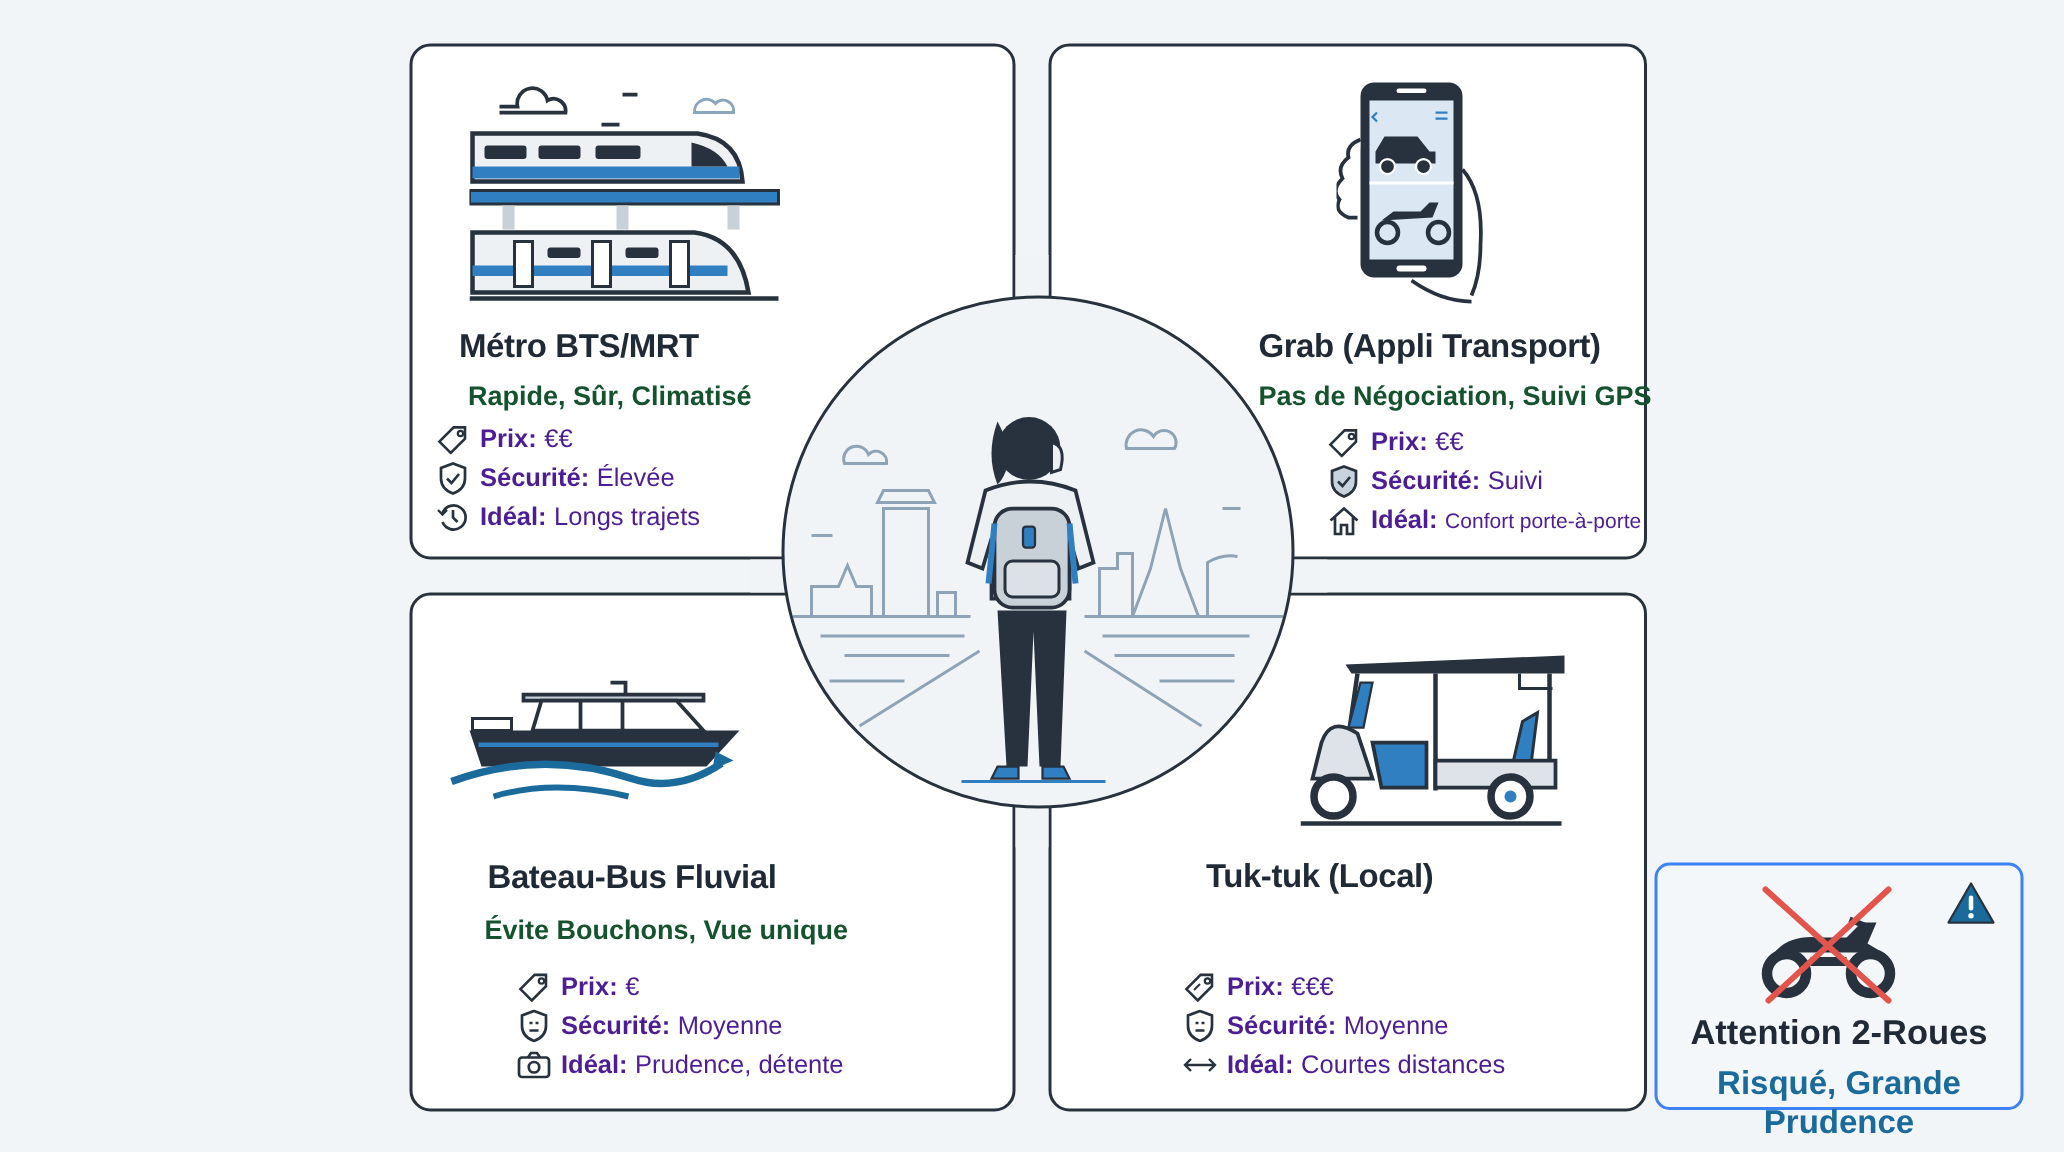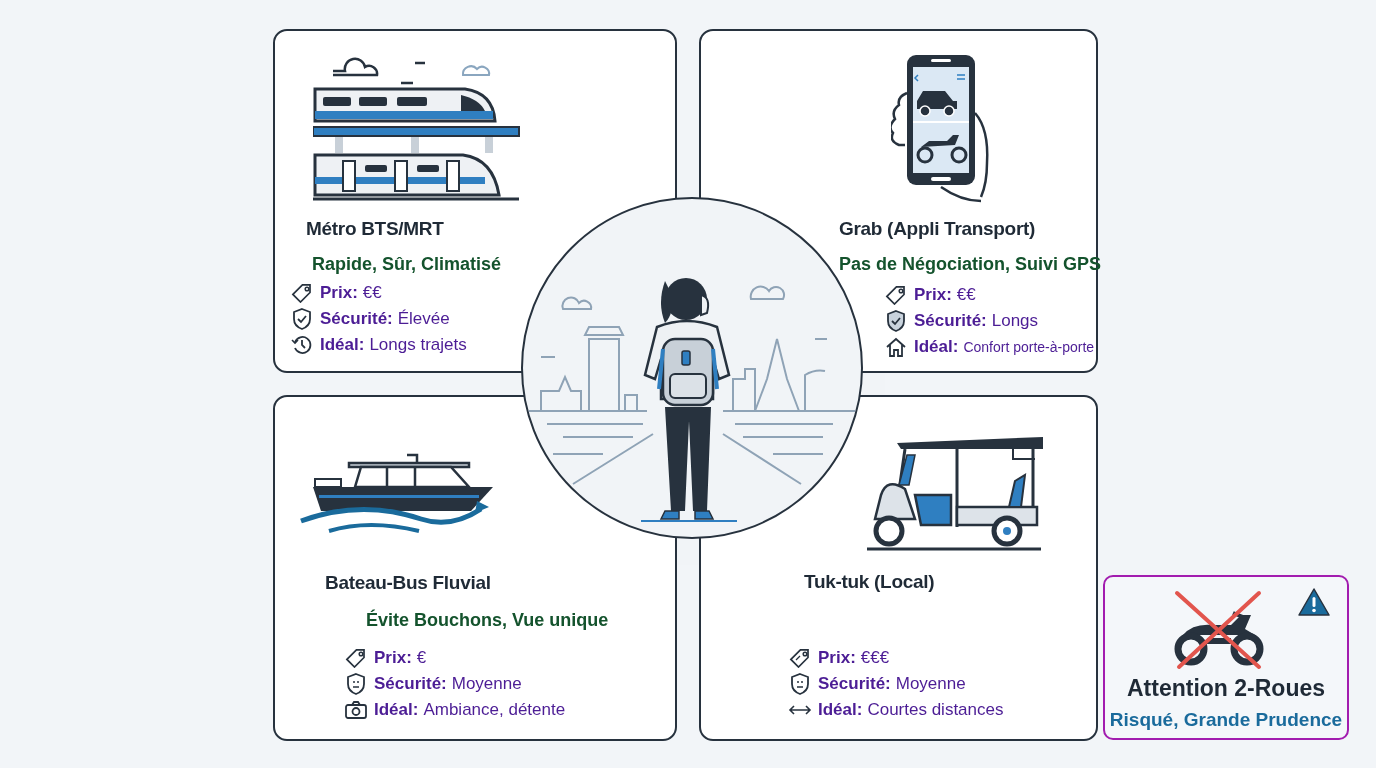--- a/index.html
+++ b/index.html
@@ -30,49 +30,49 @@
     border: 2px solid #27323e;
     box-sizing: border-box;
     overflow: hidden;
   }
   
   .gutter-v { position:absolute; left: 677px; width: 22px; background:#f1f4f7; }
   .gutter-h { position:absolute; top: 373px; height: 22px; background:#f1f4f7; }
 
   .title {
     position: absolute; font-weight: 700; color: #1f2a36;
-    font-size: 19px; letter-spacing: -0.3px; white-space: nowrap;
+    font-size: 22px; letter-spacing: -0.3px; white-space: nowrap;
   }
   .subtitle {
     position: absolute; font-weight: 700; color: #14532d;
     font-size: 18px; white-space: nowrap;
   }
   .facts { position: absolute; }
   .fact {
     display: flex; align-items: center; height: 26px;
     font-size: 17px; color: #4c1d95; white-space: nowrap;
   }
   .fact .ico { width: 24px; height: 22px; margin-right: 6px; display:inline-flex; align-items:center; justify-content:center; }
   .fact .lbl { font-weight: 700; margin-right: 5px; }
   .fact .val { font-weight: 400; }
   .fact .val.small { font-size: 14px; }
 
   .warning {
     position: absolute; left: 1103px; top: 575px;
     width: 246px; height: 165px;
-    border: 2px solid #a21caf; border-radius: 10px;
+    border: 2px solid #3b82f6; border-radius: 10px;
     background: #f4f7fa; box-sizing: border-box;
   }
   .warning .wtitle {
     position: absolute; left: 0; right: 0; top: 98px; text-align: center;
     font-weight: 700; font-size: 23px; color: #1f2a36;
   }
   .warning .wsub {
     position: absolute; left: 0; right: 0; top: 132px; text-align: center;
-    font-weight: 700; font-size: 19px; color: #1a6b9c;
+    font-weight: 700; font-size: 22px; color: #1a6b9c;
   }
   svg { display: block; }
 </style>
 </head>
 <body>
 
 <div class="panel" id="p-metro">
   <div style="position:absolute;left:38px;top:26px;">
     <svg width="210" height="145" viewBox="0 0 210 145">
       <path d="M20 14 h12 a10 10 0 0 1 20 -4 a8 8 0 0 1 12 8 h-44" fill="none" stroke="#27323e" stroke-width="2.5"></path>
@@ -172,21 +172,21 @@
       <span class="val">€€</span>
     </div>
     <div class="fact">
       <span class="ico">
           <svg width="20" height="22" viewBox="0 0 20 22">
             <path d="M10 1 L18 4 V11 Q18 18 10 21 Q2 18 2 11 V4 z" fill="#c9d3dd" stroke="#27323e" stroke-width="1.8"></path>
             <path d="M6 11 l3 3 l5 -6" fill="none" stroke="#27323e" stroke-width="1.8"></path>
           </svg>
         </span>
       <span class="lbl">Sécurité:</span>
-      <span class="val">Longs</span>
+      <span class="val">Suivi</span>
     </div>
     <div class="fact">
       <span class="ico">
           <svg width="22" height="22" viewBox="0 0 22 22">
             <path d="M2 11 L11 3 L20 11 M5 9 V20 H9 V14 H13 V20 H17 V9" fill="none" stroke="#27323e" stroke-width="1.8"></path>
           </svg>
         </span>
       <span class="lbl">Idéal:</span>
       <span class="val small">Confort porte-à-porte</span>
     </div>
@@ -202,21 +202,21 @@
       <path d="M88 16 v20 M116 16 v20" stroke="#27323e" stroke-width="2.5"></path>
       <path d="M16 28 h26 v8 h-26 z" fill="none" stroke="#27323e" stroke-width="2"></path>
       <path d="M14 36 h180 l-22 24 h-150 z" fill="#27323e"></path>
       <rect x="20" y="44" width="160" height="3" fill="#2f7fc1"></rect>
       <path d="M2 70 q60 -22 120 -2 q30 10 60 -10" fill="none" stroke="#1a6b9c" stroke-width="5"></path>
       <path d="M178 50 l12 6 l-14 6 z" fill="#1a6b9c"></path>
       <path d="M30 80 q40 -12 90 0" fill="none" stroke="#1a6b9c" stroke-width="4"></path>
     </svg>
   </div>
   <div class="title" style="left:50px;top:175px;">Bateau-Bus Fluvial</div>
-  <div class="subtitle" style="left:48px;top:213px;margin-left:43px;">Évite Bouchons, Vue unique</div>
+  <div class="subtitle" style="left:48px;top:213px;">Évite Bouchons, Vue unique</div>
   <div class="facts" style="left:69px;top:248px;">
     <div class="fact">
       <span class="ico">
           <svg width="22" height="20" viewBox="0 0 22 20">
             <path d="M2 12 L12 2 h8 v8 L10 20 z" fill="none" stroke="#27323e" stroke-width="1.8" transform="scale(0.95)"></path>
             <circle cx="16" cy="6" r="1.8" fill="none" stroke="#27323e" stroke-width="1.5"></circle>
           </svg>
         </span>
       <span class="lbl">Prix:</span>
       <span class="val">€</span>
@@ -233,21 +233,21 @@
     </div>
     <div class="fact">
       <span class="ico">
           <svg width="24" height="20" viewBox="0 0 24 20">
             <rect x="2" y="5" width="20" height="13" rx="2" fill="none" stroke="#27323e" stroke-width="1.8"></rect>
             <path d="M8 5 l2 -3 h4 l2 3" fill="none" stroke="#27323e" stroke-width="1.8"></path>
             <circle cx="12" cy="11.5" r="3.5" fill="none" stroke="#27323e" stroke-width="1.8"></circle>
           </svg>
         </span>
       <span class="lbl">Idéal:</span>
-      <span class="val">Ambiance, détente</span>
+      <span class="val">Prudence, détente</span>
     </div>
   </div>
 </div>
 
 <div class="panel" id="p-tuk">
   <div style="position:absolute;left:166px;top:38px;">
     <svg width="180" height="120" viewBox="0 0 180 120">
       <path d="M30 8 L176 2 v12 H34 z" fill="#27323e"></path>
       <path d="M38 14 L30 70 M90 14 V92 M166 14 V72" stroke="#27323e" stroke-width="3"></path>
       <path d="M146 14 v10 h22" fill="none" stroke="#27323e" stroke-width="2"></path>

